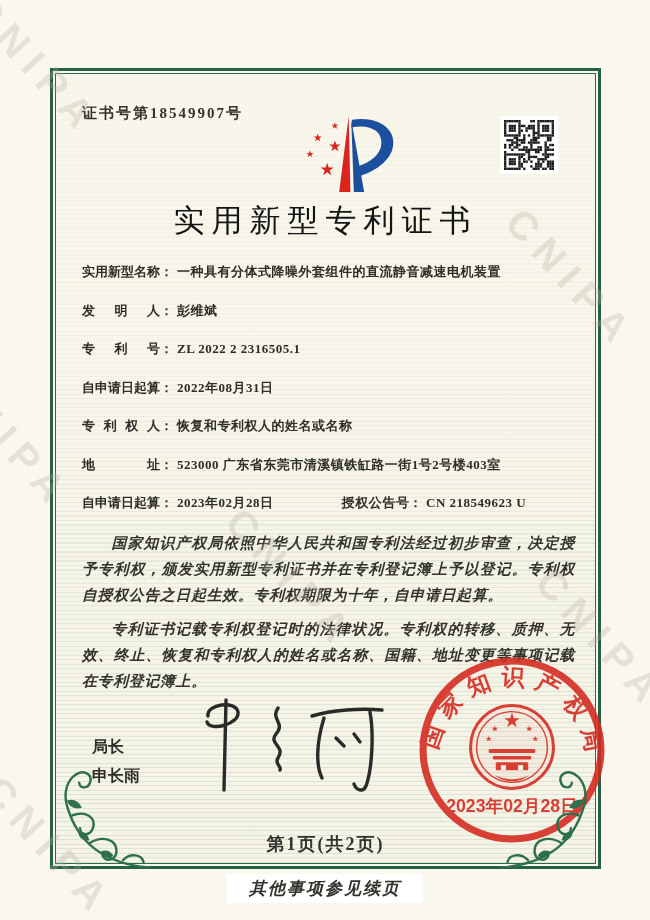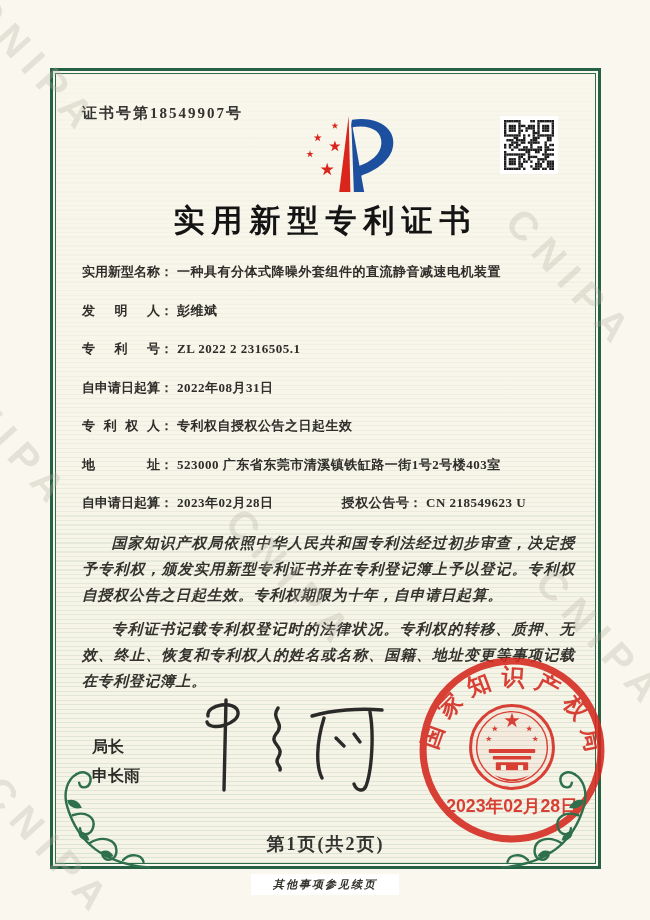--- a/index.html
+++ b/index.html
@@ -34,21 +34,21 @@
   .content{position:absolute;inset:0;}
   
   .cert-no{
     position:absolute;left:26px;top:30px;
     font-size:15px;letter-spacing:2px;color:#33332f;font-weight:600;
   }
   .logo{position:absolute;left:228px;top:38px;width:150px;height:86px;}
   .qr{position:absolute;left:444px;top:42px;width:54px;height:54px;background:#fff;padding:2px;}
   .title{
     position:absolute;left:0;top:126px;width:100%;text-align:center;
-    font-size:31px;font-weight:700;letter-spacing:7px;color:#141414;
+    font-size:31px;font-weight:400;letter-spacing:7px;color:#141414;
   }
   
   .fields{position:absolute;left:26px;top:186px;right:18px;font-size:13px;font-weight:600;color:#2e2d29;}
   .frow{margin-bottom:15.5px;line-height:23px;white-space:nowrap;}
   .lbl{display:inline-block;width:6em;text-align:justify;text-align-last:justify;vertical-align:top;}
   .lbl2{display:inline-block;width:5.2em;text-align:justify;text-align-last:justify;vertical-align:top;margin-left:12px;}
   .col{display:inline-block;vertical-align:top;}
   .val{display:inline-block;margin-left:4px;letter-spacing:0.5px;vertical-align:top;}
   .grant-gap{display:inline-block;width:56px;}
   
@@ -63,21 +63,21 @@
   .sig{position:absolute;left:118px;top:612px;width:230px;height:120px;}
   .seal{position:absolute;left:360px;top:580px;width:192px;height:192px;}
   
   .pageno{
     position:absolute;left:0;bottom:7px;width:100%;text-align:center;
     font-size:18px;font-weight:600;letter-spacing:2px;color:#33332f;
   }
   .cont-note{
     position:absolute;left:50%;top:874px;transform:translateX(-50%);
     z-index:4;background:#ffffff;padding:3px 22px;
-    font-size:11px;font-style:italic;font-weight:600;letter-spacing:2px;color:#33322d;
+    font-size:17px;font-style:italic;font-weight:600;letter-spacing:2px;color:#33322d;
   }
   .flourish{position:absolute;width:112px;height:118px;z-index:3;}
   .fl-left{left:-14px;bottom:-12px;}
   .fl-right{right:-14px;bottom:-12px;transform:scaleX(-1);}
 </style>
 </head>
 <body>
 
 <span class="wm" style="left:-6px;top:-14px;">CNIPA</span>
 <span class="wm" style="left:530px;top:200px;">CNIPA</span>
@@ -365,21 +365,21 @@
         <div class="frow">
           <span class="lbl">发明人</span><span class="col">：</span><span class="val">彭维斌</span>
         </div>
         <div class="frow">
           <span class="lbl">专利号</span><span class="col">：</span><span class="val">ZL 2022 2 2316505.1</span>
         </div>
         <div class="frow">
           <span class="lbl">自申请日起算</span><span class="col">：</span><span class="val">2022年08月31日</span>
         </div>
         <div class="frow">
-          <span class="lbl">专利权人</span><span class="col">：</span><span class="val">专利权自授权公告之日起生效</span>
+          <span class="lbl">专利权人</span><span class="col">：</span><span class="val">恢复和专利权人的姓名或名称</span>
         </div>
         <div class="frow">
           <span class="lbl">地址</span><span class="col">：</span><span class="val">523000 广东省东莞市清溪镇铁缸路一街1号2号楼403室</span>
         </div>
         <div class="frow">
           <span class="lbl">自申请日起算</span><span class="col">：</span><span class="val">2023年02月28日</span><span class="grant-gap"></span><span class="lbl2">授权公告号</span><span class="col">：</span><span class="val">CN 218549623 U</span>
         </div>
       </div>
 
       <div class="paras">

